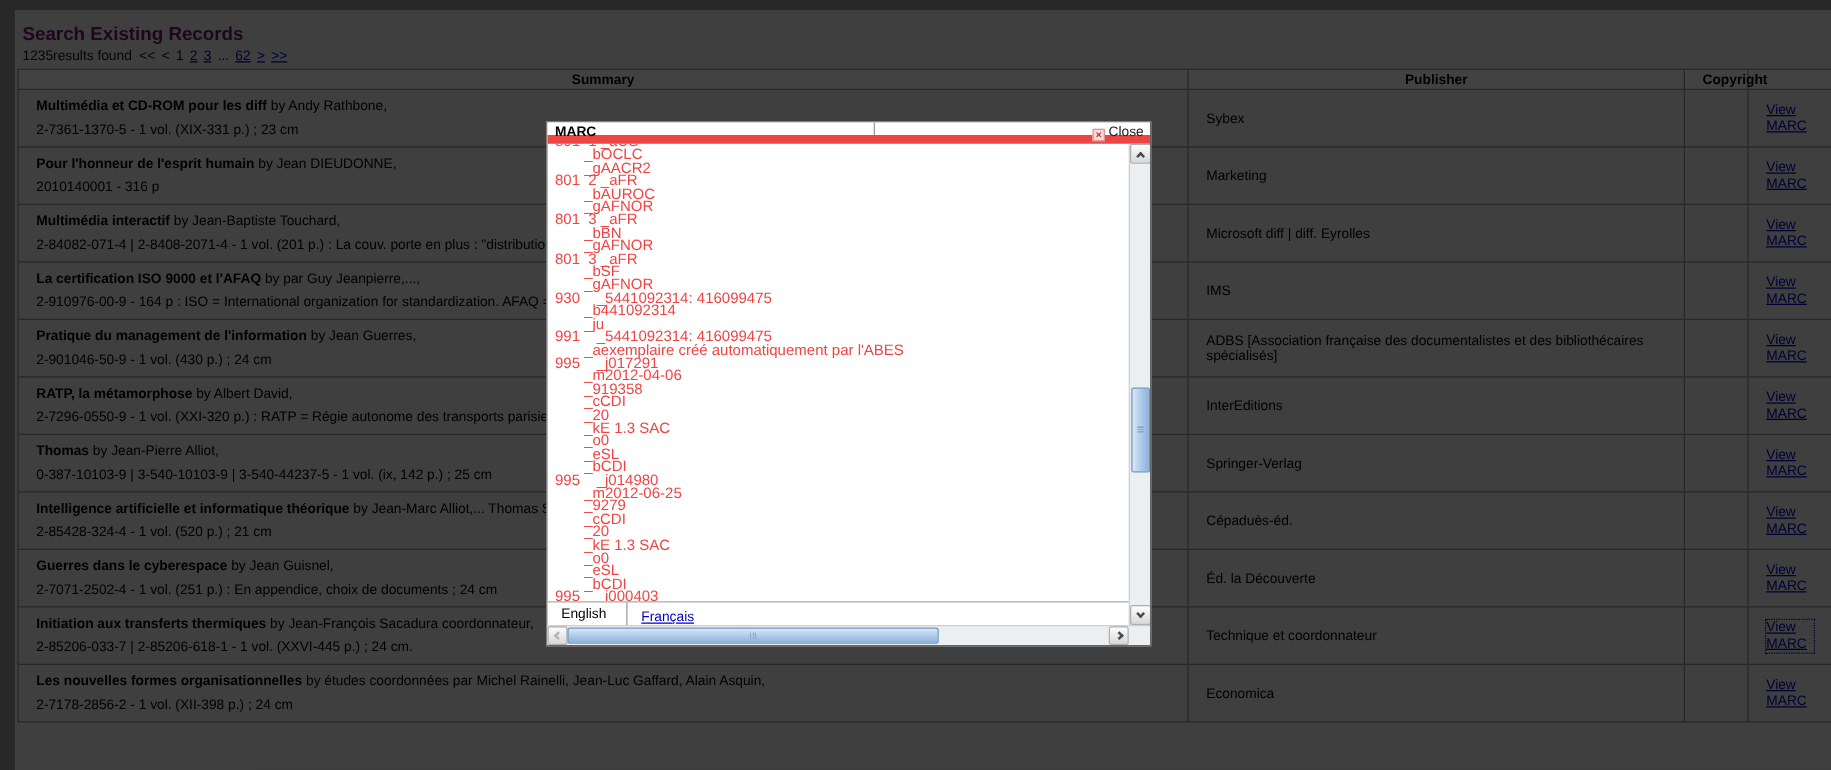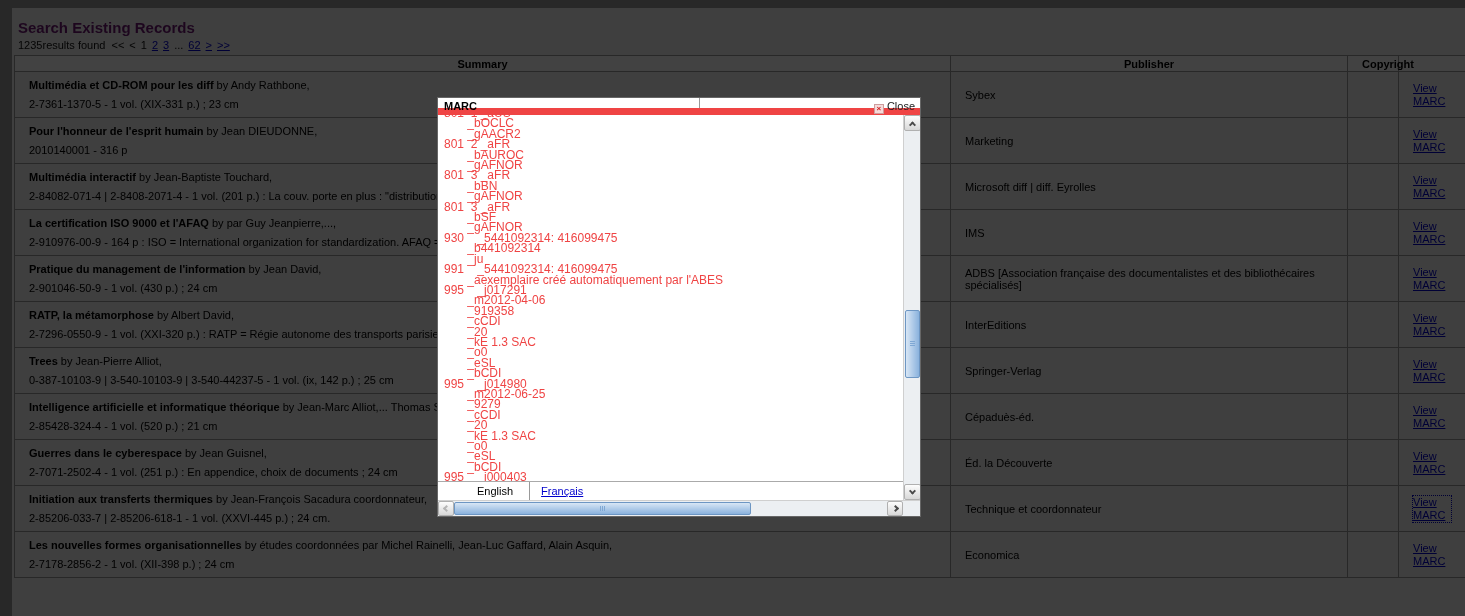--- a/index.html
+++ b/index.html
@@ -43,21 +43,21 @@
   .close-cell { flex:1; text-align:right; padding:2px 5px 0 0; }
   .close-btn { cursor:pointer; color:#222;padding-left:33px; }
   .close-icon { display:inline-block; width:10px; height:10px; background:#f6dada; border:1px solid #cf9c9c;
     color:#cc2222; font-size:8px; line-height:8px; text-align:center; font-weight:bold; vertical-align:-1px; margin-right:3px; }
 
   .modal-main { position:relative; height:385px; overflow:hidden; }
   .text-clip { position:absolute; left:0; top:0; right:17px; height:366px; overflow:hidden; }
   .marc-pre { margin:-7px 0 0 0; padding:0 0 0 6px; font-family:Liberation Sans, sans-serif;
     font-size:12px; line-height:10.4px; white-space:pre; color:#ef4444; }
   .lang-row { position:absolute; left:0; right:17px; bottom:0; height:19px; border-top:1px solid #aaa;
-    display:flex; align-items:center; background:#fff;padding-left:28px; }
+    display:flex; align-items:flex-end; background:#fff; }
   .lang-current { padding:0 16px 0 11px; border-right:1px solid #999; height:100%; display:flex; align-items:center; color:#000; }
   .lang-link { margin-left:11px; color:#0000cc; text-decoration:underline; cursor:pointer; }
 
   
   .vscroll { position:absolute; right:0; top:0; width:17px; height:385px; background:#eceff2; border-left:1px solid #cfcfcf; }
   .sbtn { background:linear-gradient(#fdfdfd,#d8d8d8); border:1px solid #b0b0b0; border-radius:2px;
     display:flex; align-items:center; justify-content:center; cursor:pointer; }
   .vbtn { position:absolute; left:0; width:17px; height:16px; }
   .vbtn.up { top:0; } .vbtn.down { bottom:0; }
   .vthumb { position:absolute; left:1px; width:15px; top:195px; height:68px; cursor:pointer;
@@ -149,21 +149,21 @@
           </td>
           <td class="c-pub">IMS</td>
           <td></td>
           <td>
             <a class="vm">View MARC</a>
           </td>
         </tr>
 
         <tr>
           <td>
-            <div class="sum-l1"><span class="sum-title">Pratique du management de l'information</span><span> by Jean David,</span></div>
+            <div class="sum-l1"><span class="sum-title">Pratique du management de l'information</span><span> by Jean Guerres,</span></div>
             <div class="sum-l2">2-901046-50-9 - 1 vol. (430 p.) ; 24 cm</div>
           </td>
           <td class="c-pub">ADBS [Association française des documentalistes et des bibliothécaires spécialisés]</td>
           <td></td>
           <td>
             <a class="vm">View MARC</a>
           </td>
         </tr>
 
         <tr>
@@ -174,21 +174,21 @@
           <td class="c-pub">InterEditions</td>
           <td></td>
           <td>
             <a class="vm">View MARC</a>
           </td>
         </tr>
 
 
         <tr>
           <td>
-            <div class="sum-l1"><span class="sum-title">Trees</span><span> by Jean-Pierre Alliot,</span></div>
+            <div class="sum-l1"><span class="sum-title">Thomas</span><span> by Jean-Pierre Alliot,</span></div>
             <div class="sum-l2">0-387-10103-9 | 3-540-10103-9 | 3-540-44237-5 - 1 vol. (ix, 142 p.) ; 25 cm</div>
           </td>
           <td class="c-pub">Springer-Verlag</td>
           <td></td>
           <td>
             <a class="vm">View MARC</a>
           </td>
         </tr>
 
         <tr>

